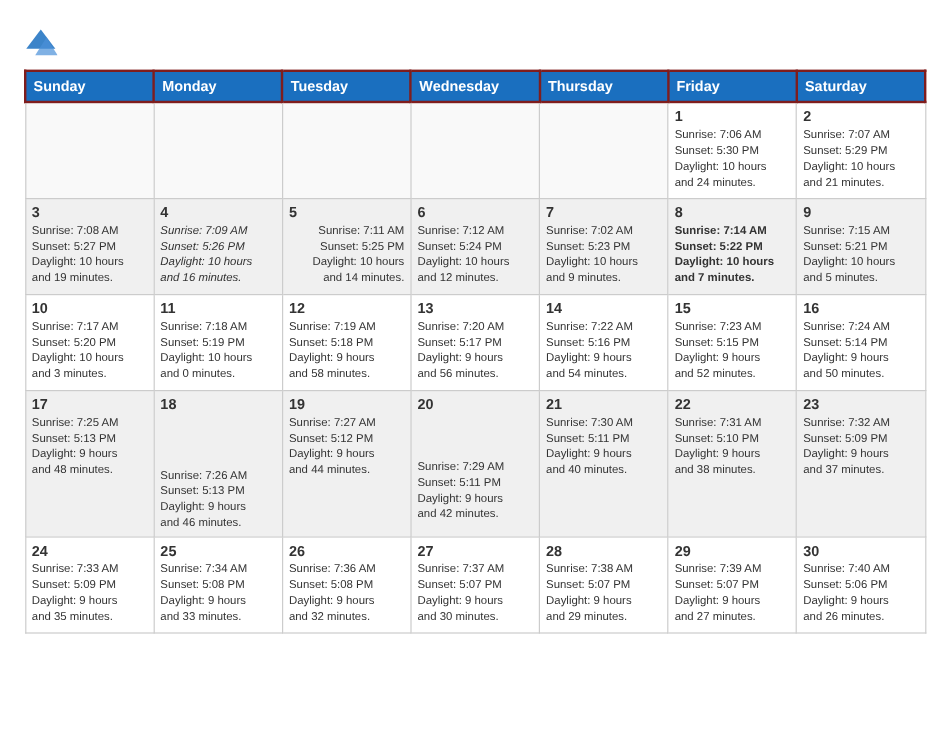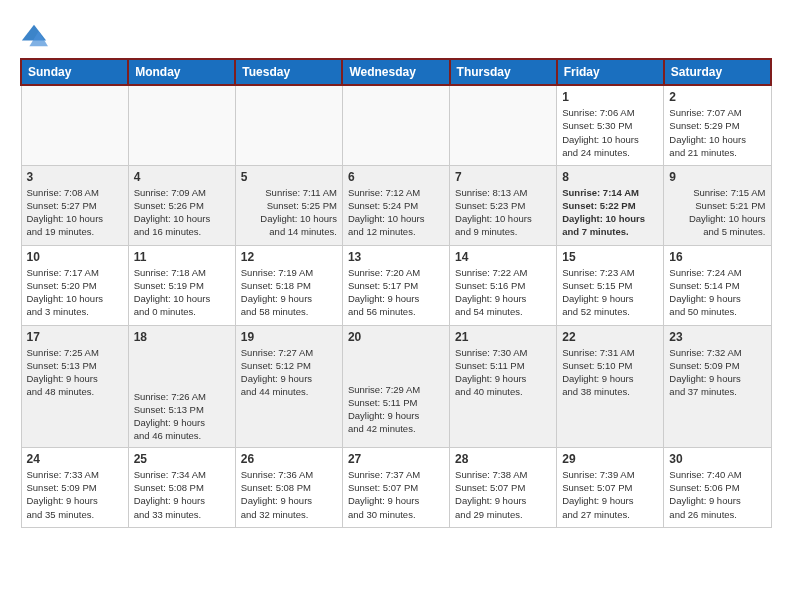--- a/index.html
+++ b/index.html
@@ -151,56 +151,56 @@
       <tr>
         <td class="shaded">
           <span class="day-num">3</span>
           <div class="day-info" style="white-space: pre-line;">Sunrise: 7:08 AM
 Sunset: 5:27 PM
 Daylight: 10 hours
 and 19 minutes.</div>
         </td>
         <td class="shaded">
           <span class="day-num">4</span>
-          <div class="day-info" style="white-space: pre-line;">Sunrise: 7:09 AM
+          <div class="day-info" style="white-space: pre-line; font-style: italic;">Sunrise: 7:09 AM
 Sunset: 5:26 PM
 Daylight: 10 hours
 and 16 minutes.</div>
         </td>
         <td class="shaded">
           <span class="day-num">5</span>
           <div class="day-info" style="white-space: pre-line; text-align: right;">Sunrise: 7:11 AM
 Sunset: 5:25 PM
 Daylight: 10 hours
 and 14 minutes.</div>
         </td>
         <td class="shaded">
           <span class="day-num">6</span>
           <div class="day-info" style="white-space: pre-line;">Sunrise: 7:12 AM
 Sunset: 5:24 PM
 Daylight: 10 hours
 and 12 minutes.</div>
         </td>
         <td class="shaded">
           <span class="day-num">7</span>
-          <div class="day-info" style="white-space: pre-line;">Sunrise: 8:13 AM
+          <div class="day-info" style="white-space: pre-line;">Sunrise: 7:02 AM
 Sunset: 5:23 PM
 Daylight: 10 hours
 and 9 minutes.</div>
         </td>
         <td class="shaded">
           <span class="day-num">8</span>
           <div class="day-info" style="white-space: pre-line; font-weight: bold;">Sunrise: 7:14 AM
 Sunset: 5:22 PM
 Daylight: 10 hours
 and 7 minutes.</div>
         </td>
         <td class="shaded">
           <span class="day-num">9</span>
-          <div class="day-info" style="white-space: pre-line; text-align: right;">Sunrise: 7:15 AM
+          <div class="day-info" style="white-space: pre-line;">Sunrise: 7:15 AM
 Sunset: 5:21 PM
 Daylight: 10 hours
 and 5 minutes.</div>
         </td>
       </tr>
       <tr>
         <td>
           <span class="day-num">10</span>
           <div class="day-info" style="white-space: pre-line;">Sunrise: 7:17 AM
 Sunset: 5:20 PM

